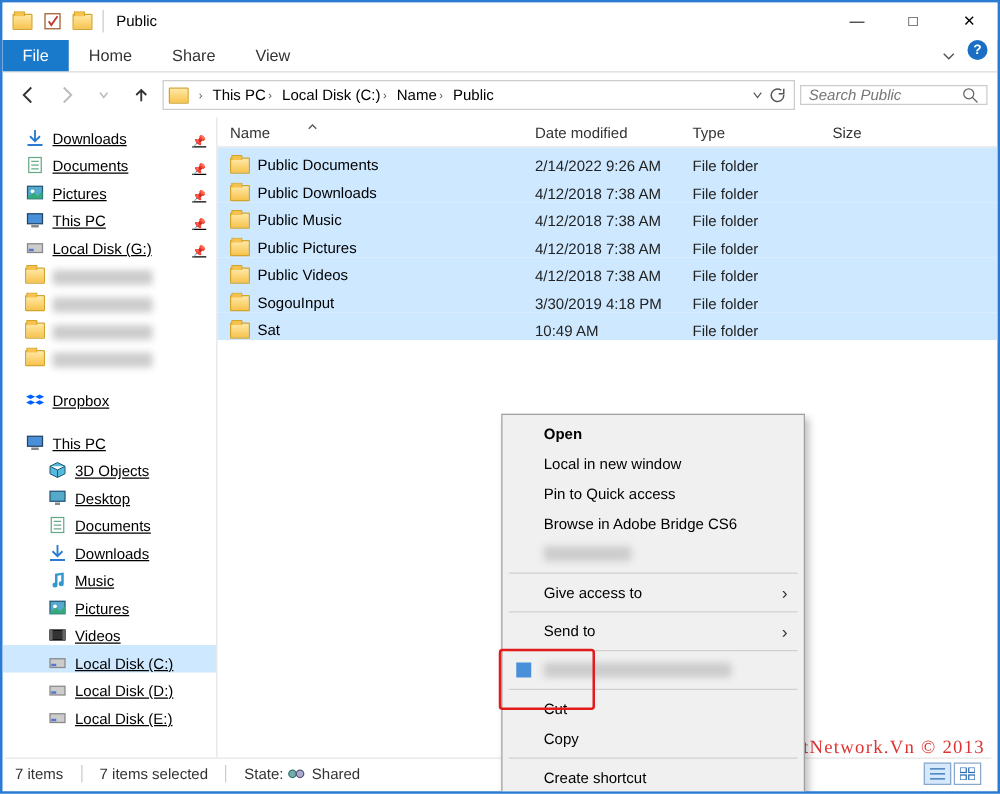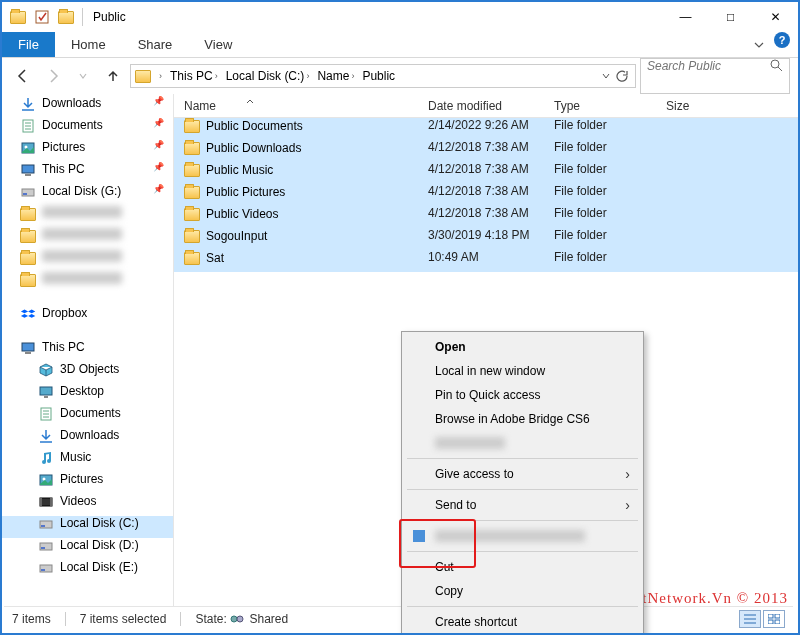--- a/index.html
+++ b/index.html
@@ -22,47 +22,47 @@
 
 
 .navbar { height: 36px; display: flex; align-items: center; padding: 0 8px; gap: 4px; }
 .nav-arrow { width: 26px; height: 26px; display: flex; align-items: center; justify-content: center; color: #666; }
 .nav-arrow.disabled { color: #bbb; }
 .addressbar { flex: 1; height: 24px; border: 1px solid #ccc; display: flex; align-items: center; padding: 0 2px; overflow: hidden; }
 .addr-seg { display: flex; align-items: center; padding: 0 4px; height: 100%; white-space: nowrap; }
 .addr-seg .chev { margin-left: 2px; color: #555; font-size: 9px; }
 .addr-folder-ico { width:16px; height:13px; background: linear-gradient(#ffe9a6,#f7c34e); border:1px solid #d4a52c; border-radius:1px; margin:0 2px; }
 .addr-tools { margin-left:auto; display:flex; align-items:center; gap:6px; padding:0 4px; color:#555; }
-.searchbox { width: 150px; height: 36px; border: 1px solid #ccc; display: flex; align-items: flex-start; padding: 0 6px; color: #888; }
+.searchbox { width: 150px; height: 16px; border: 1px solid #ccc; display: flex; align-items: center; padding: 0 6px; color: #888; }
 .searchbox input { border:none; outline:none; width:100%; font-style: italic; color:#888; background:transparent; }
 .searchbox .mag { color:#666; }
 
 
 .main { display: flex; height: 514px; }
 
 
 .sidebar { width: 172px; border-right: 1px solid #e5e5e5; overflow: hidden; padding-top:2px; position:relative;}
 .sidebar-resize { position:absolute; right:-2px; top:0; bottom:0; width:4px; background:transparent; cursor:ew-resize;}
-.sb-item { height: 22px; display: flex; align-items: flex-start; padding-left: 18px; gap: 6px; white-space: nowrap; }
+.sb-item { height: 22px; display: flex; align-items: flex-end; padding-left: 18px; gap: 6px; white-space: nowrap; text-decoration: underline; }
 .sb-item.indent { padding-left: 36px; }
 .sb-item.selected { background: #cde8ff; }
 .sb-item .pin { margin-left:auto; margin-right:8px; color:#7a7a7a; font-size:10px; }
 .sb-spacer { height: 12px; }
 .ico { width:16px; height:16px; display:flex; align-items:center; justify-content:center; flex-shrink:0; }
 
 
 .content { flex: 1; display: flex; flex-direction: column; position: relative; }
 .col-headers { height: 24px; display: flex; align-items: center; border-bottom: 1px solid #e5e5e5; color:#333; }
 .col-headers .col { padding-left: 10px; font-size:12px; }
 .col-name { width: 244px; display:flex; align-items:flex-start; gap:30px;}
 .col-date { width: 126px; }
 .col-type { width: 112px; }
 .col-size { flex:1; }
 .rows { }
-.row { height: 22px; display: flex; align-items: flex-start; }
+.row { height: 22px; display: flex; align-items: flex-end; }
 .row.selected { background: #cde8ff; }
 .row .cell { padding-left: 10px; overflow:hidden; white-space:nowrap; }
 .row .cell-name { width: 244px; display:flex; align-items:center; gap:6px;}
 .row .cell-date { width: 126px; color:#222; }
 .row .cell-type { width: 112px; color:#222;}
 .row .cell-size { flex:1; }
 .folder-ico { width:16px; height:13px; background: linear-gradient(#ffe9a6,#f7c34e); border:1px solid #d4a52c; border-radius:1px; position:relative;}
 .folder-ico::before { content:""; position:absolute; top:-3px; left:0; width:7px; height:3px; background:#f7c34e; border:1px solid #d4a52c; border-bottom:none; border-radius:1px 1px 0 0;}
 
 

